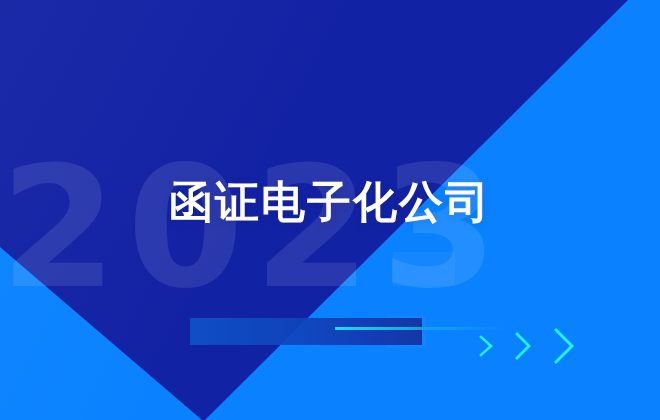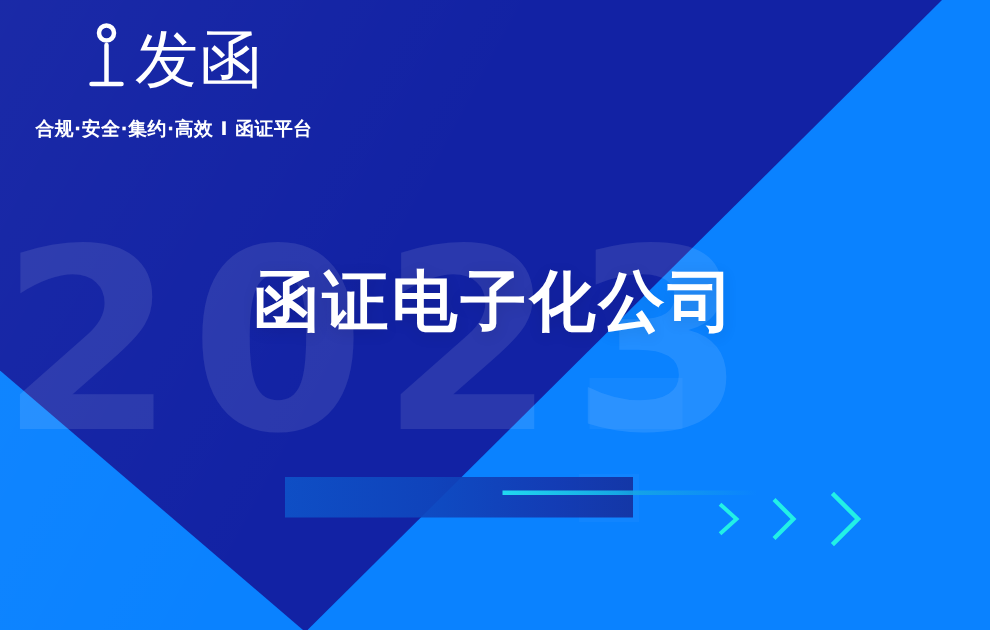--- a/index.html
+++ b/index.html
@@ -168,33 +168,20 @@
   <div class="bg-tri-bl"></div>
   <div class="bg-soft-sheen"></div>
 
   <div class="year-wrap">
     <span class="year">2023</span>
   </div>
 
   <div class="panel-a"></div>
   <div class="panel-b"></div>
 
-  <div class="logo-block">
-    <div class="logo-row">
-      <span class="logo-mark">
-        <svg width="30" height="50" viewBox="0 0 30 50" aria-hidden="true">
-          <circle cx="15" cy="9" r="5" fill="none" stroke="#ffffff" stroke-width="3"></circle>
-          <line x1="15" y1="17" x2="15" y2="42" stroke="#ffffff" stroke-width="3" stroke-linecap="round"></line>
-          <line x1="5" y1="43" x2="25" y2="43" stroke="#ffffff" stroke-width="3" stroke-linecap="round"></line>
-        </svg>
-      </span>
-      <span class="logo-word">发函</span>
-    </div>
-    <div class="logo-sub">合规·安全·集约·高效 I 函证平台</div>
-  </div>
 
   <div class="headline-wrap">
     <span class="headline">函证电子化公司</span>
   </div>
 
   <div class="deco-bar"></div>
   <div class="deco-line"></div>
 
   <div class="chev-group">
     <span class="chev">

